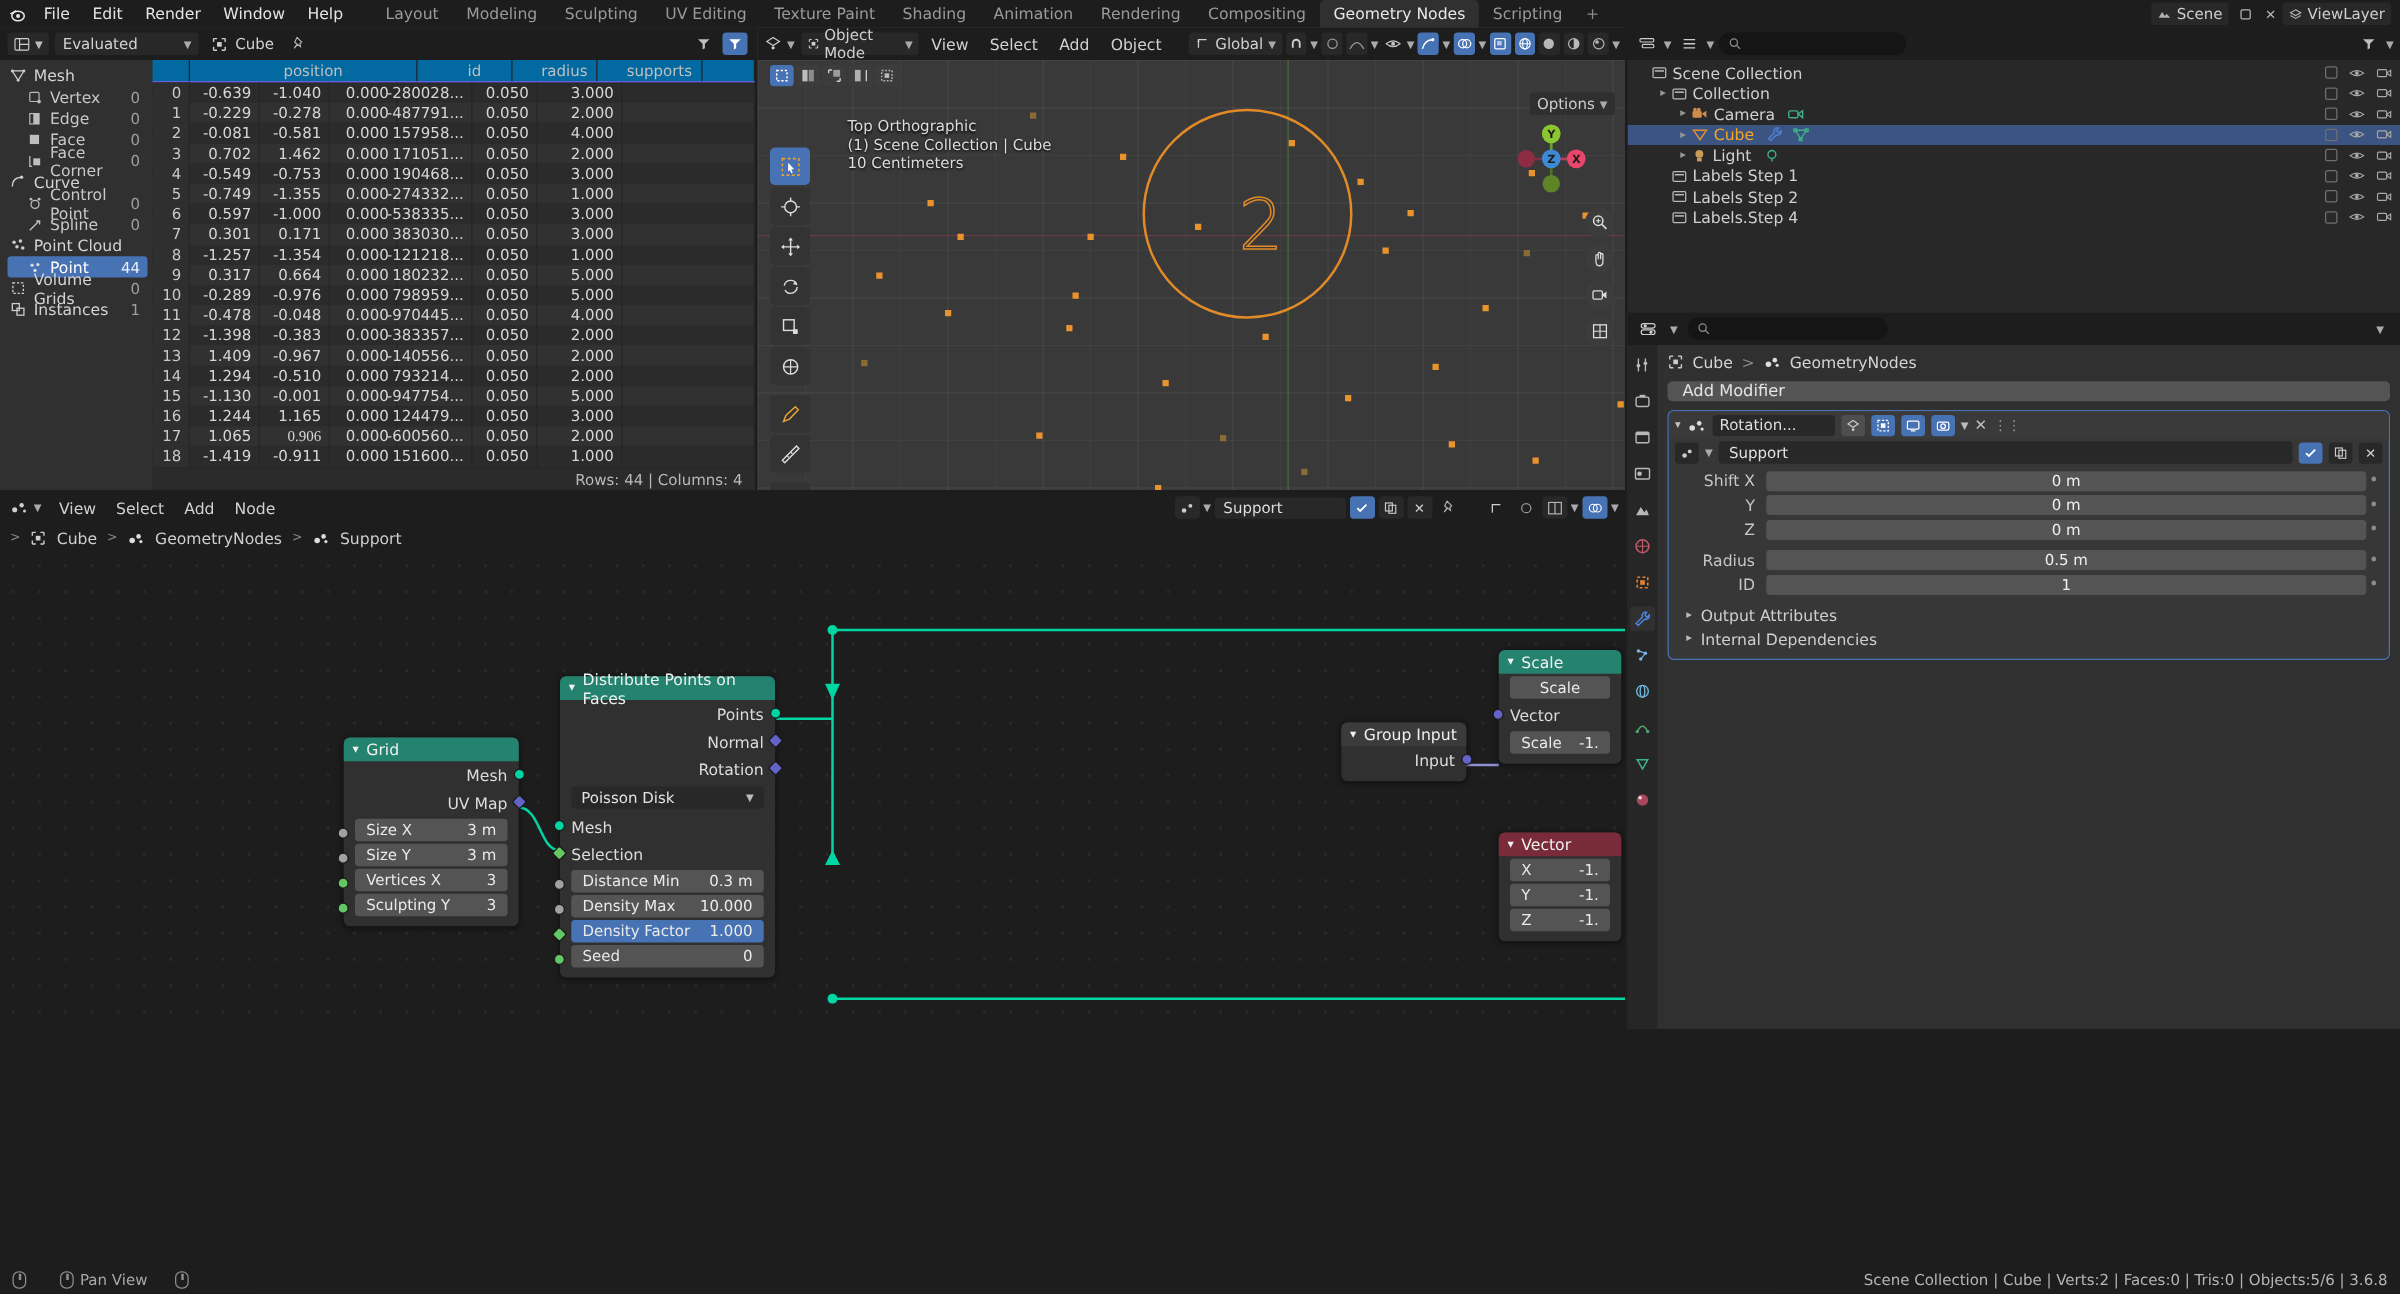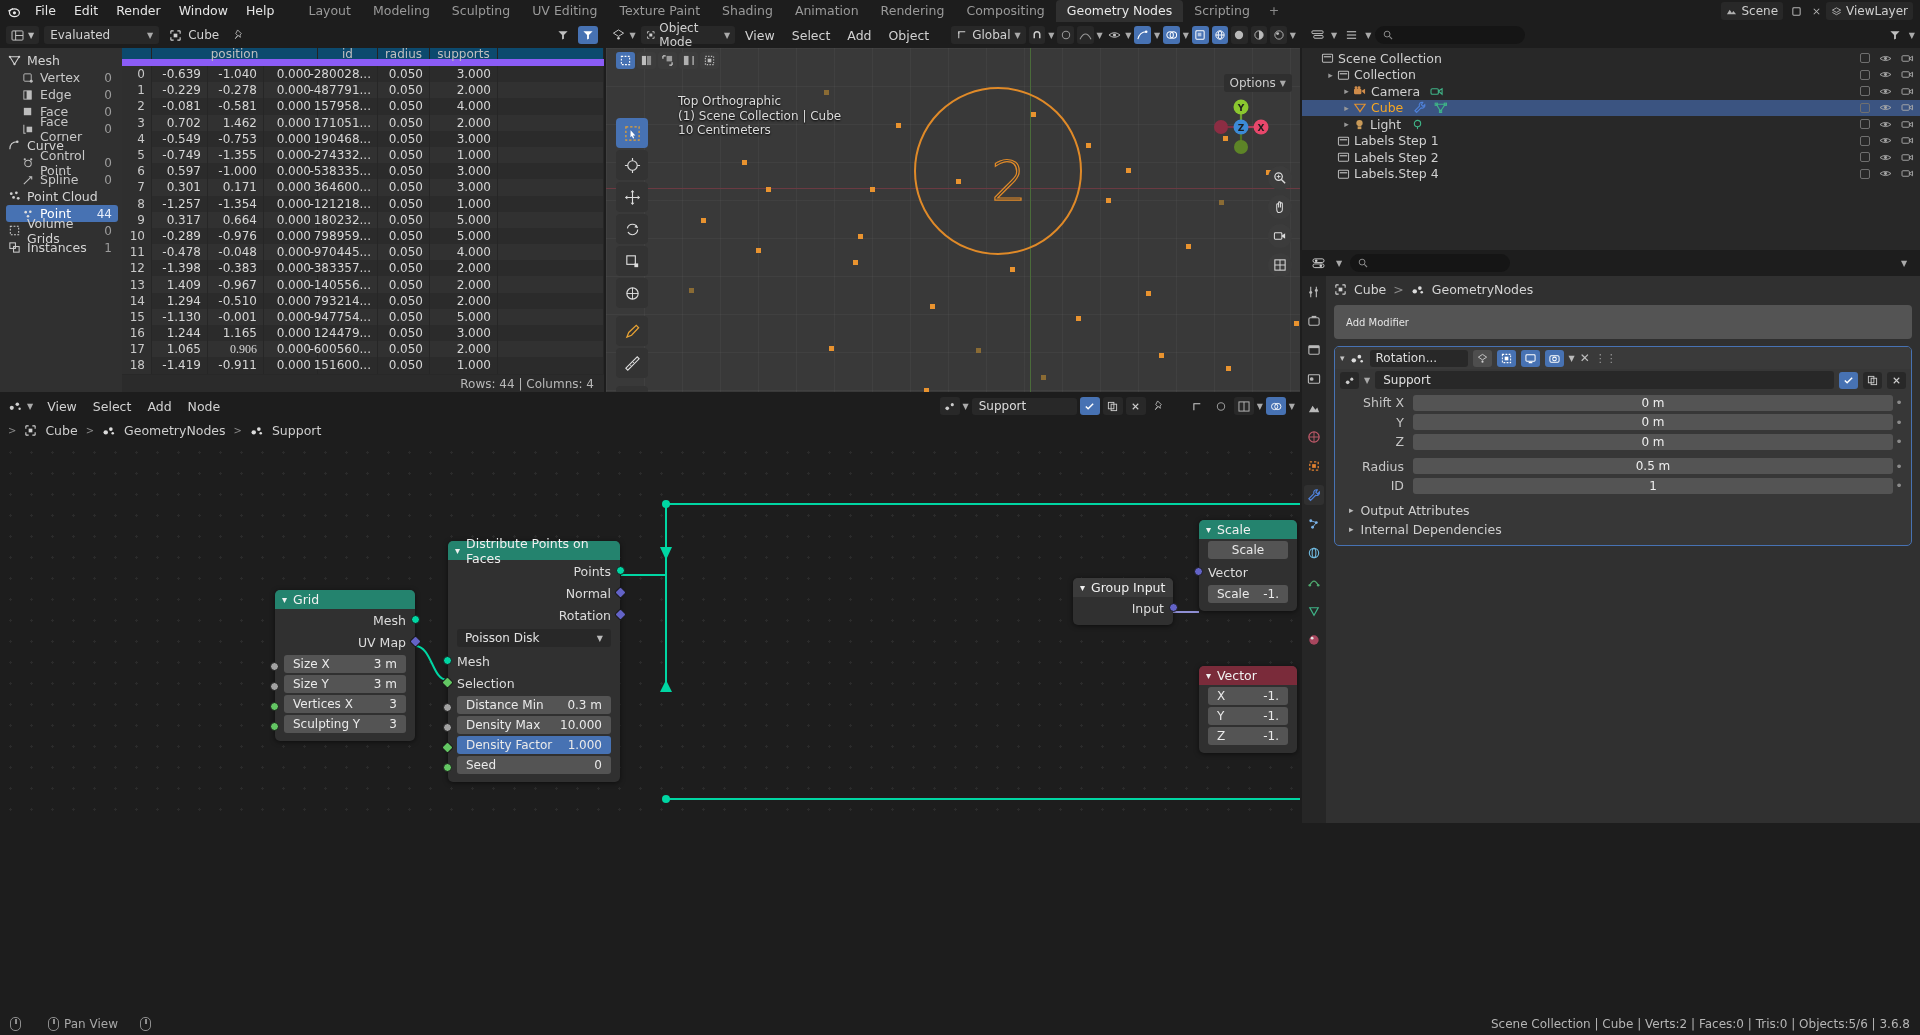--- a/index.html
+++ b/index.html
@@ -63,21 +63,21 @@
   .ss-side { width:122px; background:#303030; padding:4px 0 0 6px; }
   .ss-grp { display:flex; align-items:center; height:17px; gap:6px; padding-left:2px; font-size:12.5px; color:#d4d4d4;}
   .ss-row-item {
     display:flex; align-items:center; height:17px; gap:6px; padding-left:16px;
     font-size:12.5px; color:#c8c8c8; border-radius:3px; margin-right:4px;
   }
   .ss-row-item.sel { background:#4772b3; color:#fff; }
   .ss-row-item .cnt { margin-left:auto; padding-right:6px; font-size:12px; color:#9d9d9d; }
   .ss-row-item.sel .cnt { color:#e8eefb; }
   .ss-table { flex:1; position:relative; background:#282828; }
-  .tbl-head { display:flex; height:18px; background:#0c4a6e; border-bottom:7px solid #8b5cf6;}
+  .tbl-head { display:flex; height:18px; background:#0369a1; border-bottom:1px solid #8b5cf6;gap:16px;}
   .tbl-head .th {
     display:flex; align-items:center; justify-content:center; font-size:12px; color:#bfbfbf;
     border-right:1px solid #232323;
   }
   .tbl-row { display:flex; height:16.2px; }
   .tbl-row:nth-child(odd) { background:#2b2b2b; }
   .tbl-row:nth-child(even) { background:#313131; }
   .td {
     display:flex; align-items:center; justify-content:flex-end; padding-right:6px;
     font-size:12px; color:#d6d6d6; border-right:1px solid #262626;
@@ -151,22 +151,22 @@
   #props { left:1302px; top:250px; width:618px; height:573px; background:#303030; }
   .pr-header { height:26px; background:#1d1d1d; display:flex; align-items:center; padding:0 6px; gap:8px; }
   .pr-search { display:flex; align-items:center; height:18px; width:160px; background:#151515; border-radius:9px; padding:0 8px; gap:5px; }
   .pr-body { position:absolute; left:0; top:26px; right:0; bottom:0; display:flex; }
   .pr-tabs { width:24px; background:#262626; padding-top:6px; display:flex; flex-direction:column; align-items:center; gap:9px; }
   .pr-tab { width:20px; height:20px; display:flex; align-items:center; justify-content:center; border-radius:3px; }
   .pr-tab.active { background:#303030; }
   .pr-main { flex:1; padding:6px 8px 0 8px; }
   .pr-crumb { display:flex; align-items:center; gap:7px; font-size:12.5px; color:#d4d4d4; margin-bottom:8px; }
   .add-mod {
-    height:34px; background:#545454; border-radius:4px; display:flex; align-items:center;
-    padding:0 12px; font-size:10px; color:#e4e4e4; margin-bottom:7px;
+    height:16px; background:#545454; border-radius:4px; display:flex; align-items:center;
+    padding:0 12px; font-size:13px; color:#e4e4e4; margin-bottom:7px;
   }
   .mod-panel { border:1px solid #4772b3; border-radius:5px; background:#373737; overflow:hidden; }
   .mod-head { height:22px; background:#3a3a3a; display:flex; align-items:center; padding:0 5px; gap:5px; }
   .mod-name {
     flex:0 0 auto; width:98px; height:17px; background:#282828; border-radius:3px;
     display:flex; align-items:center; padding:0 6px; font-size:12px; color:#ddd;
   }
   .mod-ic { width:19px; height:17px; border-radius:3px; background:#4e4e4e; display:flex; align-items:center; justify-content:center;}
   .mod-ic.on { background:#4772b3; }
   .mod-sub { height:22px; display:flex; align-items:center; padding:3px 5px; gap:5px; }
@@ -546,21 +546,21 @@
               <div class="td" style="width: 60px;">-538335...</div>
               <div class="td" style="width: 52px;">0.050</div>
               <div class="td" style="width: 68px;">3.000</div>
               <div class="td" style="flex: 1 1 0%;"></div>
             </div>
             <div class="tbl-row">
               <div class="td idx" style="width: 30px;">7</div>
               <div class="td" style="width: 56px;">0.301</div>
               <div class="td" style="width: 56px;">0.171</div>
               <div class="td" style="width: 54px;">0.000</div>
-              <div class="td" style="width: 60px;">364600...</div>
+              <div class="td" style="width: 60px;">383030...</div>
               <div class="td" style="width: 52px;">0.050</div>
               <div class="td" style="width: 68px;">3.000</div>
               <div class="td" style="flex: 1 1 0%;"></div>
             </div>
             <div class="tbl-row">
               <div class="td idx" style="width: 30px;">8</div>
               <div class="td" style="width: 56px;">-1.257</div>
               <div class="td" style="width: 56px;">-1.354</div>
               <div class="td" style="width: 54px;">0.000</div>
               <div class="td" style="width: 60px;">-121218...</div>

